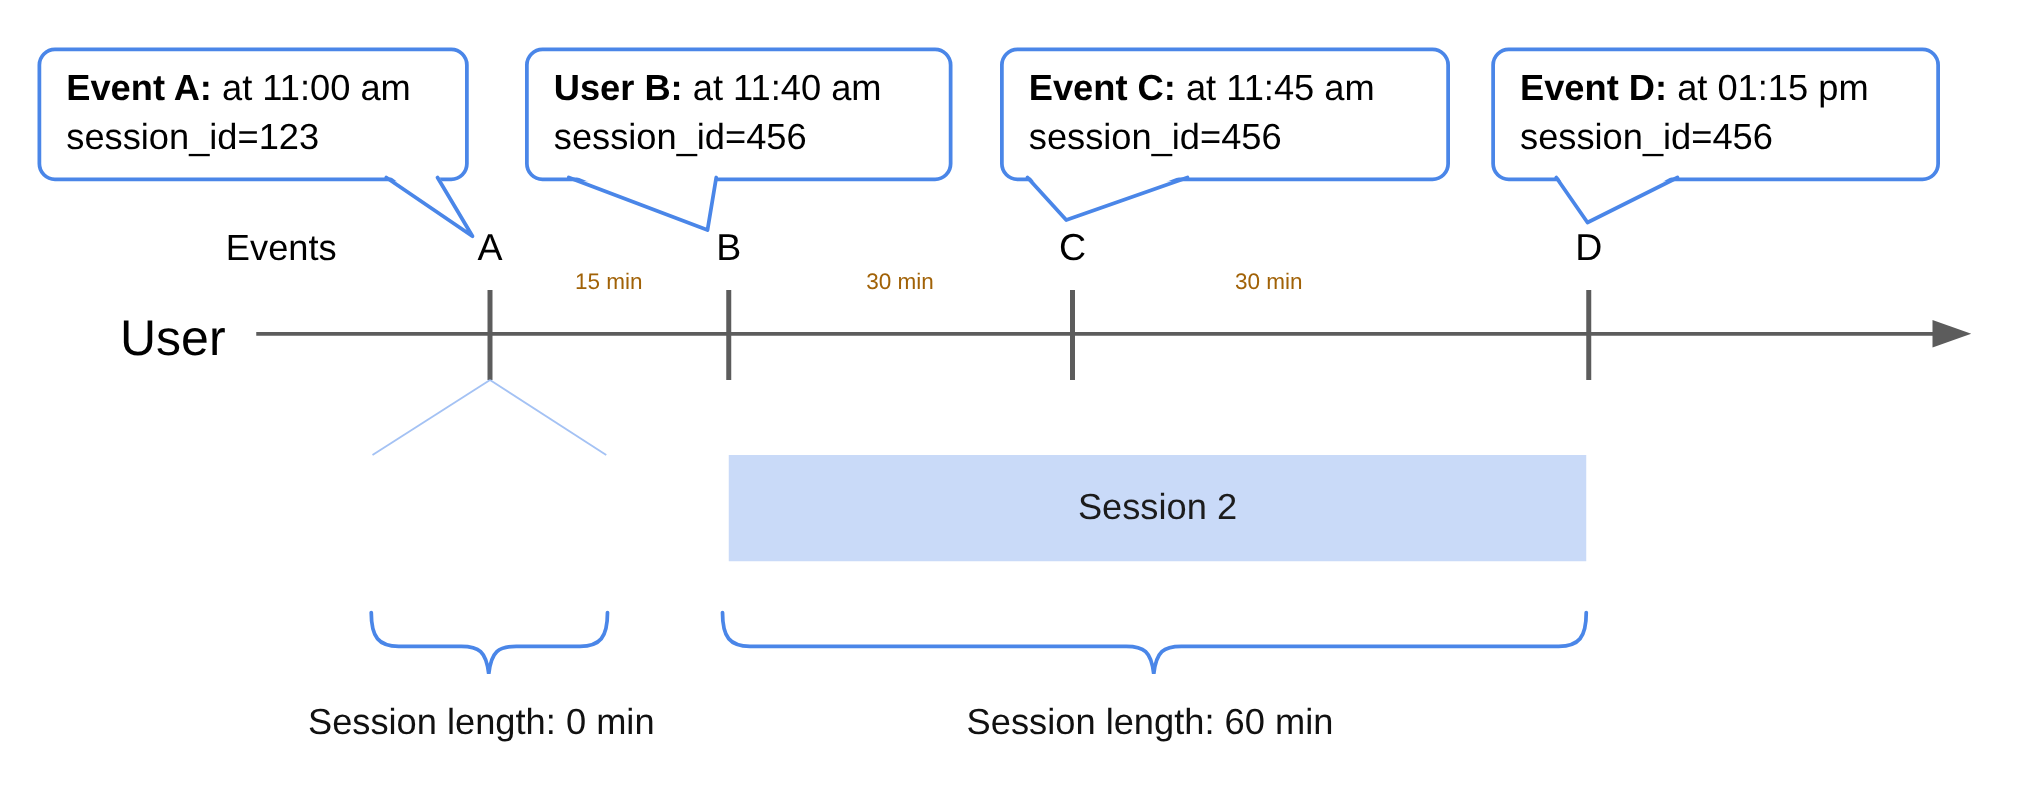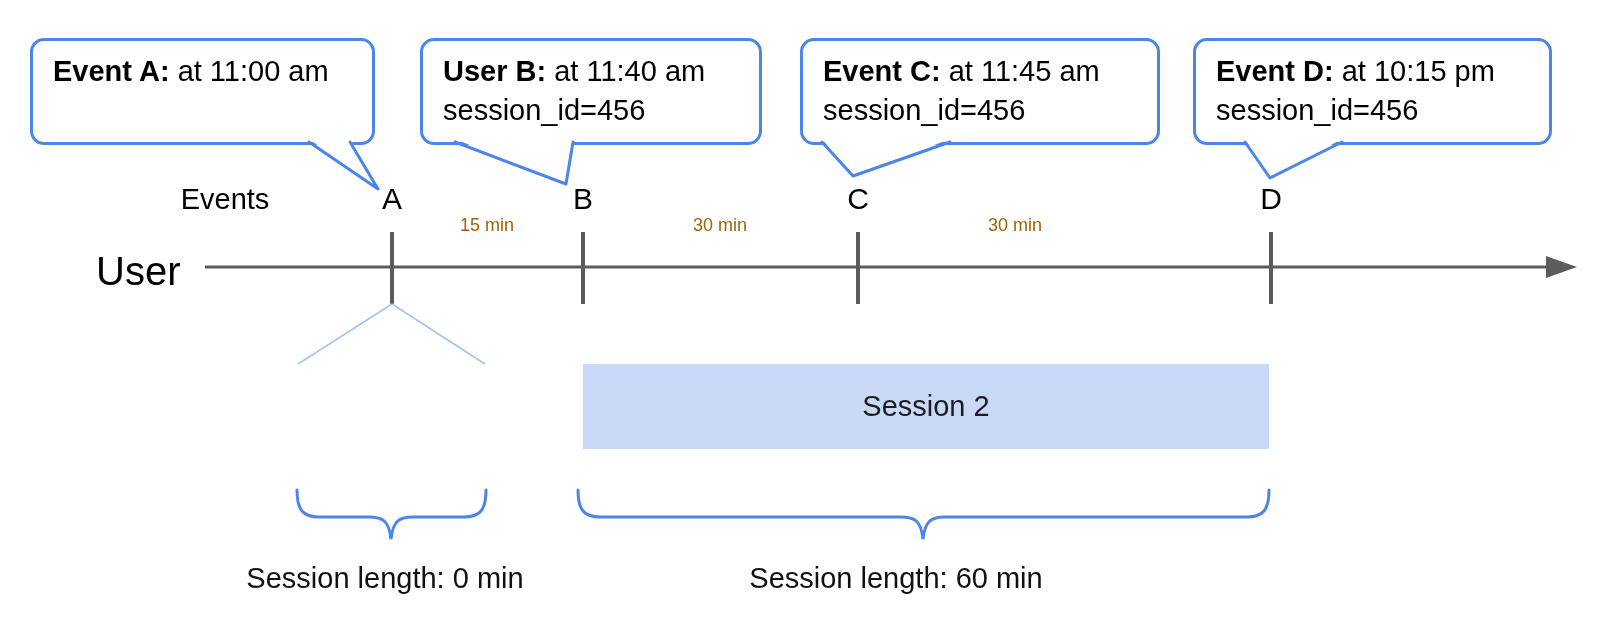--- a/index.html
+++ b/index.html
@@ -65,52 +65,53 @@
 
     <line class="funnel" x1="392" y1="304" x2="298" y2="364"></line>
     <line class="funnel" x1="392" y1="304" x2="485" y2="364"></line>
 
     <path class="brace" d="M297,490 C297,510 303,517 319,517 L369,517 C383,517 389,521 391,539 C393,521 399,517 413,517 L464,517 C480,517 486,510 486,490"></path>
     <path class="brace" d="M578,490 C578,510 584,517 600,517 L901,517 C915,517 921,521 923,539 C925,521 931,517 945,517 L1247,517 C1263,517 1269,510 1269,490"></path>
   </svg>
 
   <div class="callout" style="left:30px;width:345px;">
     <div><span class="b">Event A:</span> <span>at 11:00 am</span></div>
+    <div>session_id=123</div>
   </div>
   <div class="callout" style="left:420px;width:342px;">
     <div><span class="b">User B:</span> <span>at 11:40 am</span></div>
     <div>session_id=456</div>
   </div>
   <div class="callout" style="left:800px;width:360px;">
     <div><span class="b">Event C:</span> <span>at 11:45 am</span></div>
     <div>session_id=456</div>
   </div>
   <div class="callout" style="left:1193px;width:359px;">
-    <div><span class="b">Event D:</span> <span>at 10:15 pm</span></div>
+    <div><span class="b">Event D:</span> <span>at 01:15 pm</span></div>
     <div>session_id=456</div>
   </div>
 
   <div class="lbl events-label cx" style="left:225px;top:183px;text-align:center;">Events</div>
   <div class="lbl letter cx" style="left:392px;top:182px;">A</div>
   <div class="lbl letter cx" style="left:583px;top:182px;">B</div>
   <div class="lbl letter cx" style="left:858px;top:182px;">C</div>
   <div class="lbl letter cx" style="left:1271px;top:182px;">D</div>
 
   <div class="lbl interval cx" style="left:487px;top:215px;">15 min</div>
   <div class="lbl interval cx" style="left:720px;top:215px;">30 min</div>
   <div class="lbl interval cx" style="left:1015px;top:215px;">30 min</div>
 
   <div class="lbl user-label" style="left:96px;top:249px;">User</div>
 
   <div class="session-box" style="left:583px;width:686px;">
     <span>Session 2</span>
   </div>
 
   <div class="lbl length-label cx" style="left:385px;top:562px;">Session length: 0 min</div>
-  <div class="lbl length-label cx" style="left:896px;top:562px;">Session length: 60 min</div>
+  <div class="lbl length-label cx" style="left:920px;top:562px;">Session length: 60 min</div>
 
   <svg class="layer" viewBox="0 0 1614 642">
     <polygon class="tail-fill" points="309,139 378,189 350,139"></polygon>
     <path class="tail-stroke" d="M309,142 L378,189 L350,142"></path>
 
     <polygon class="tail-fill" points="455,139 566,184 573,139"></polygon>
     <path class="tail-stroke" d="M455,142 L566,184 L573,142"></path>
 
     <polygon class="tail-fill" points="822,139 853,176 950,139"></polygon>
     <path class="tail-stroke" d="M822,142 L853,176 L950,142"></path>

